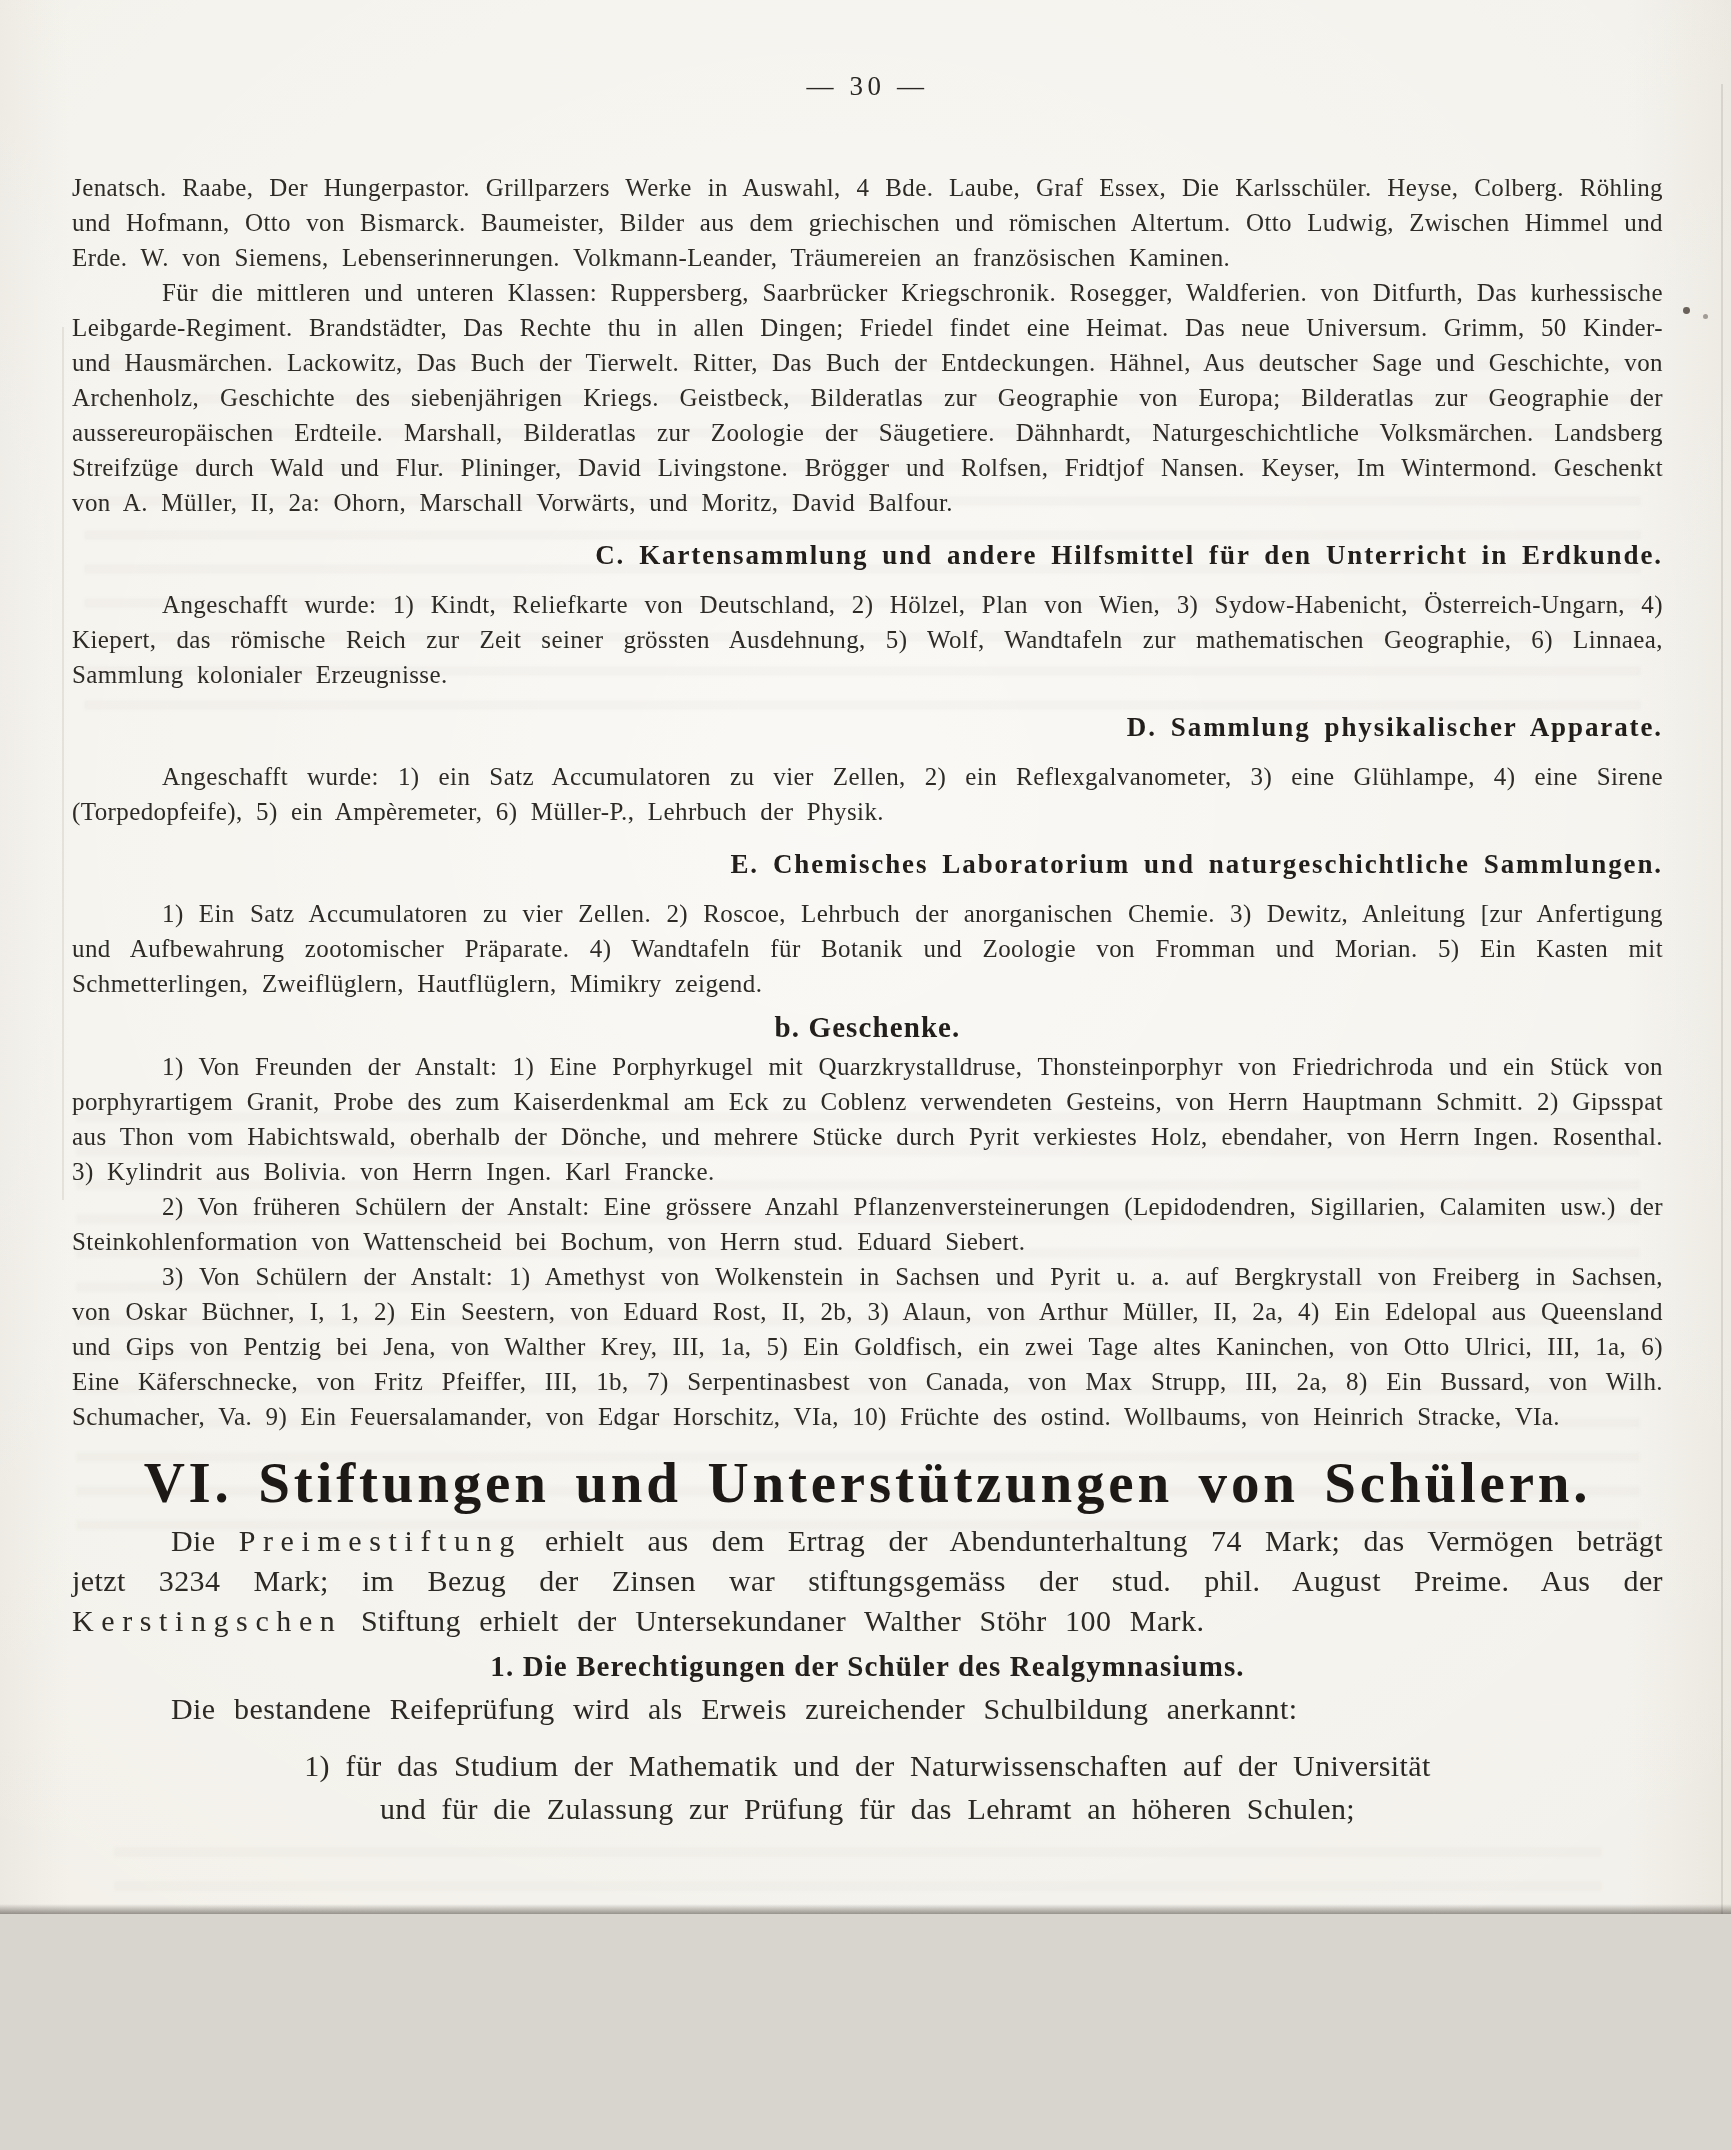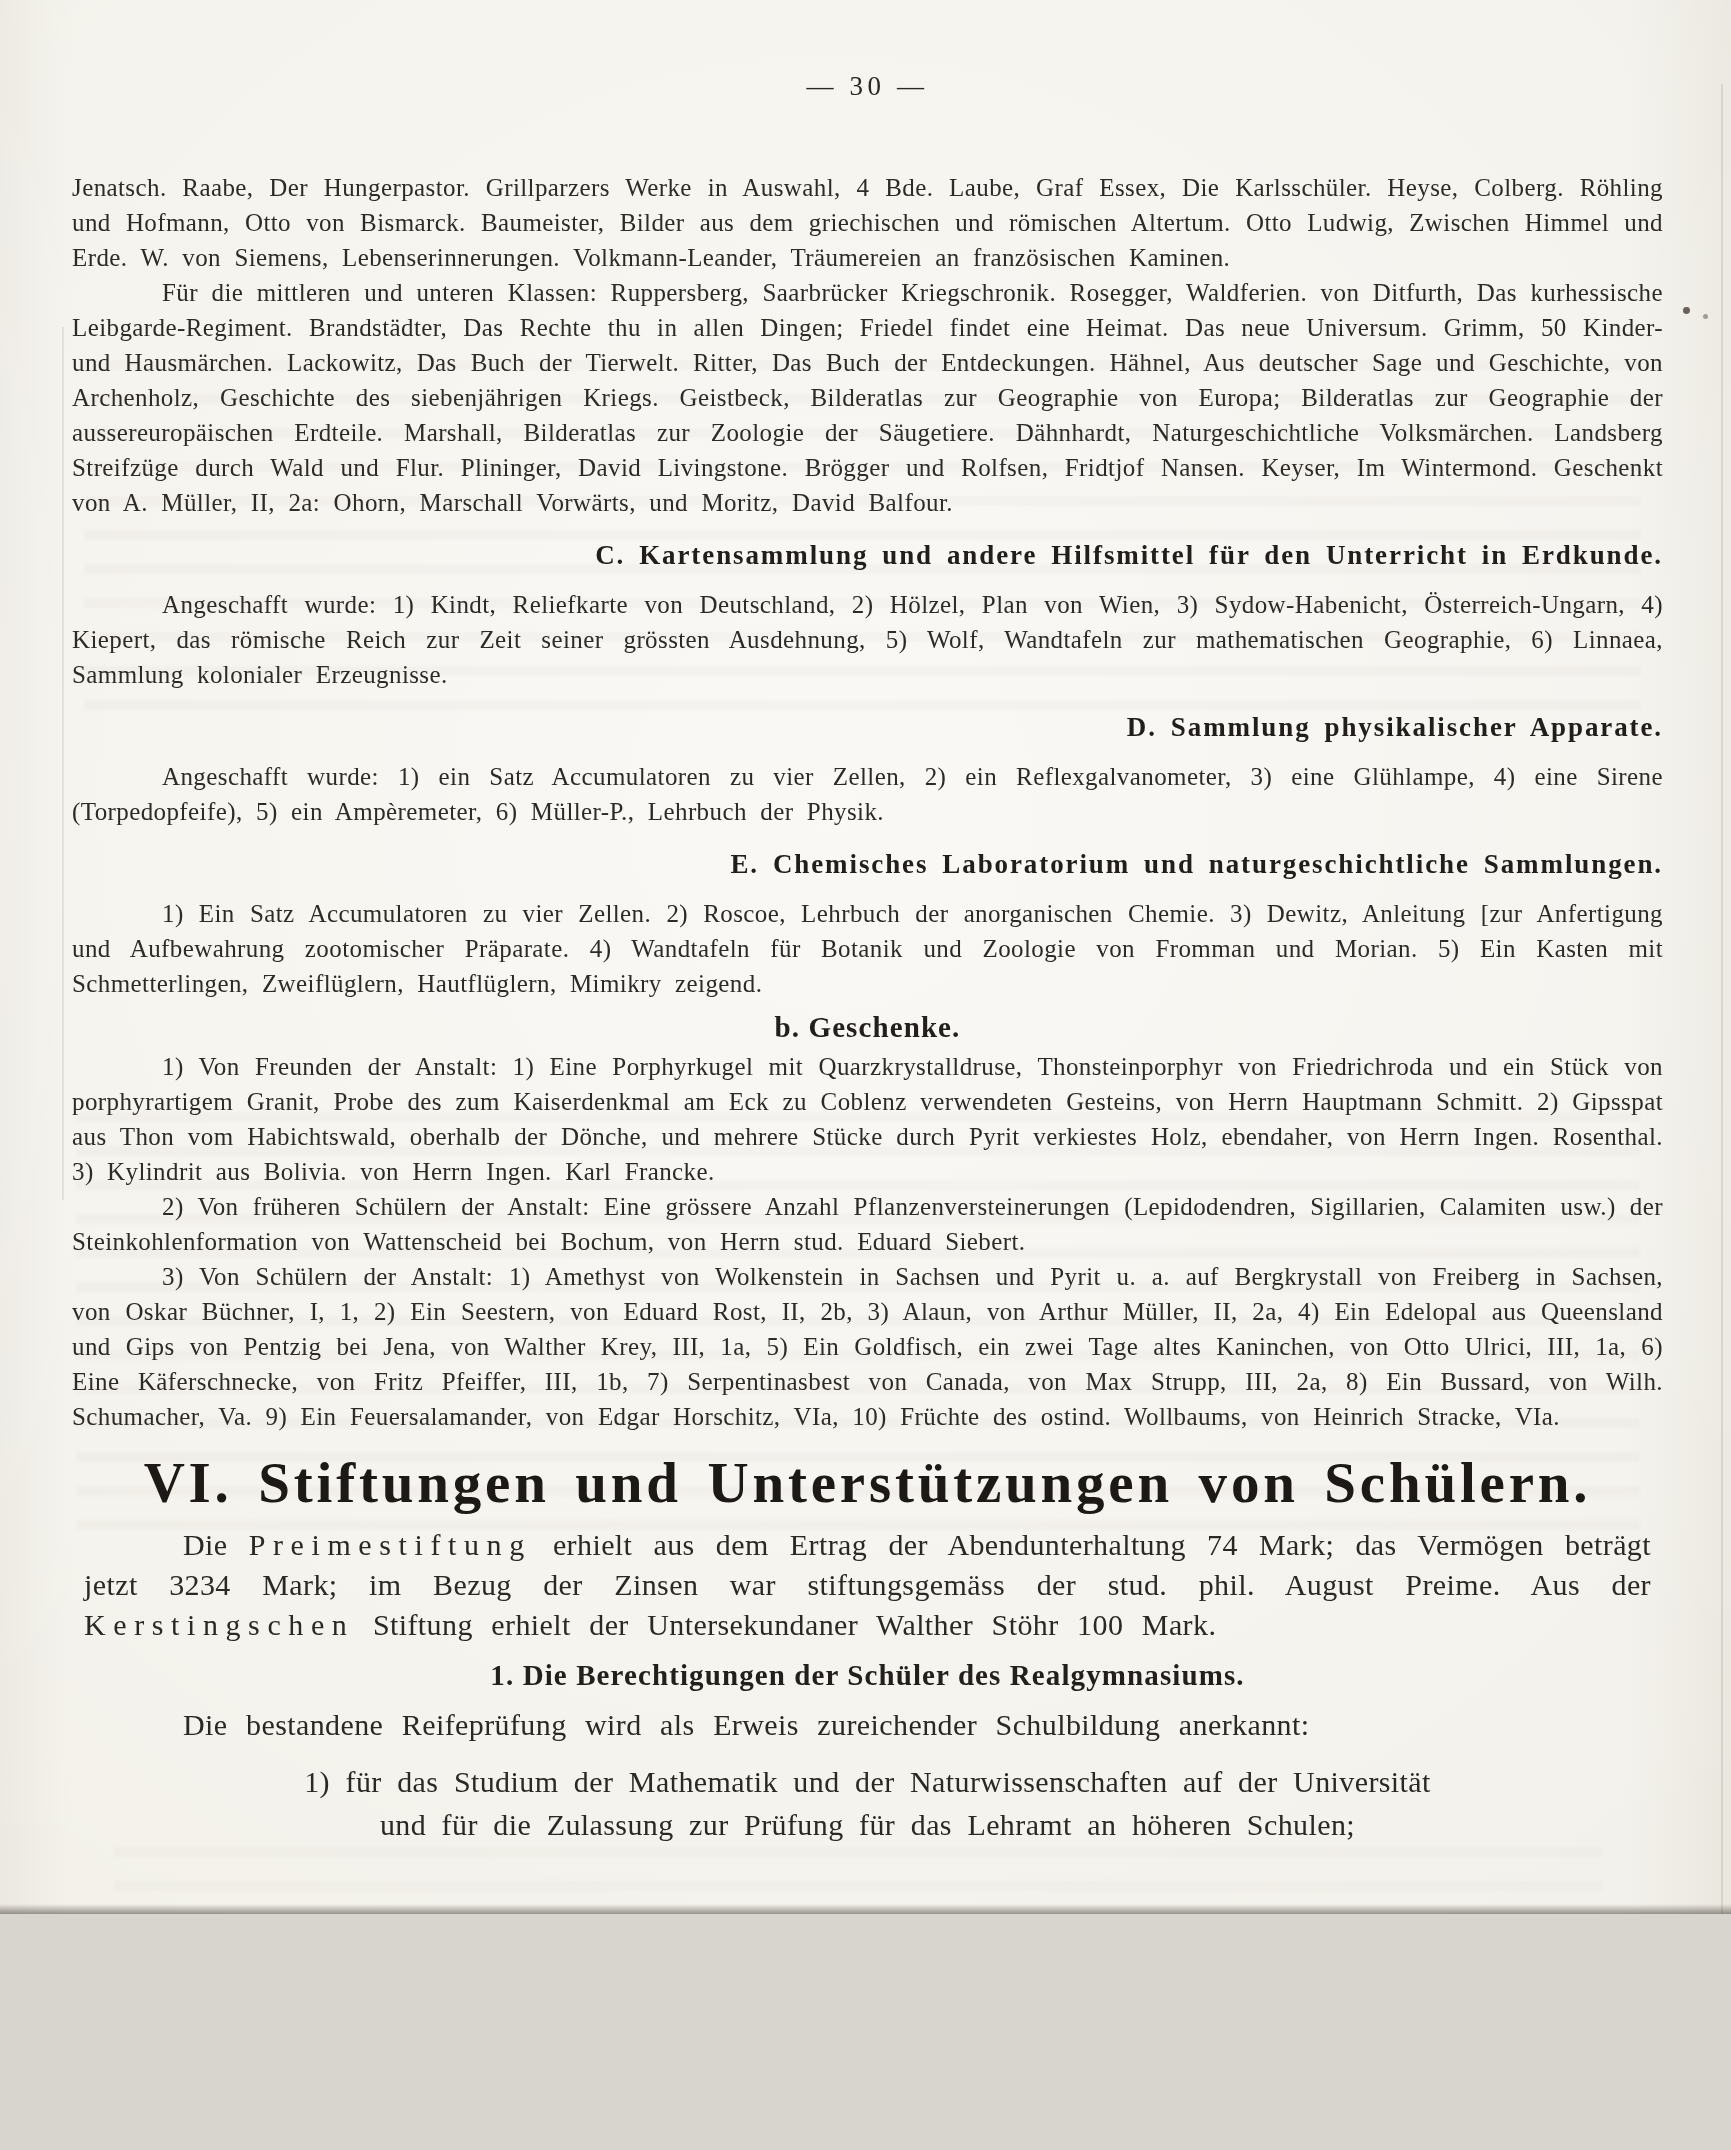--- a/index.html
+++ b/index.html
@@ -47,21 +47,21 @@
     color:#221f1c;
   }
   h1.hdisp{
     margin:18px 0 7.6px 0;
     text-align:center;
     font-size:57px; line-height:61px;
     font-weight:bold; letter-spacing:3.8px; word-spacing:7.6px;
     color:#1c1916;
   }
   p.blg{
-    margin:12px;
+    margin:0;
     font-size:30px; line-height:40px;
     letter-spacing:0.4px; word-spacing:10.6px;
     text-align:justify;
     color:#2c2925;
   }
   .ind-lg{text-indent:99px;}
   .sperr{letter-spacing:7.6px;}
   .items{
     margin-top:15px;
     text-align:center;

